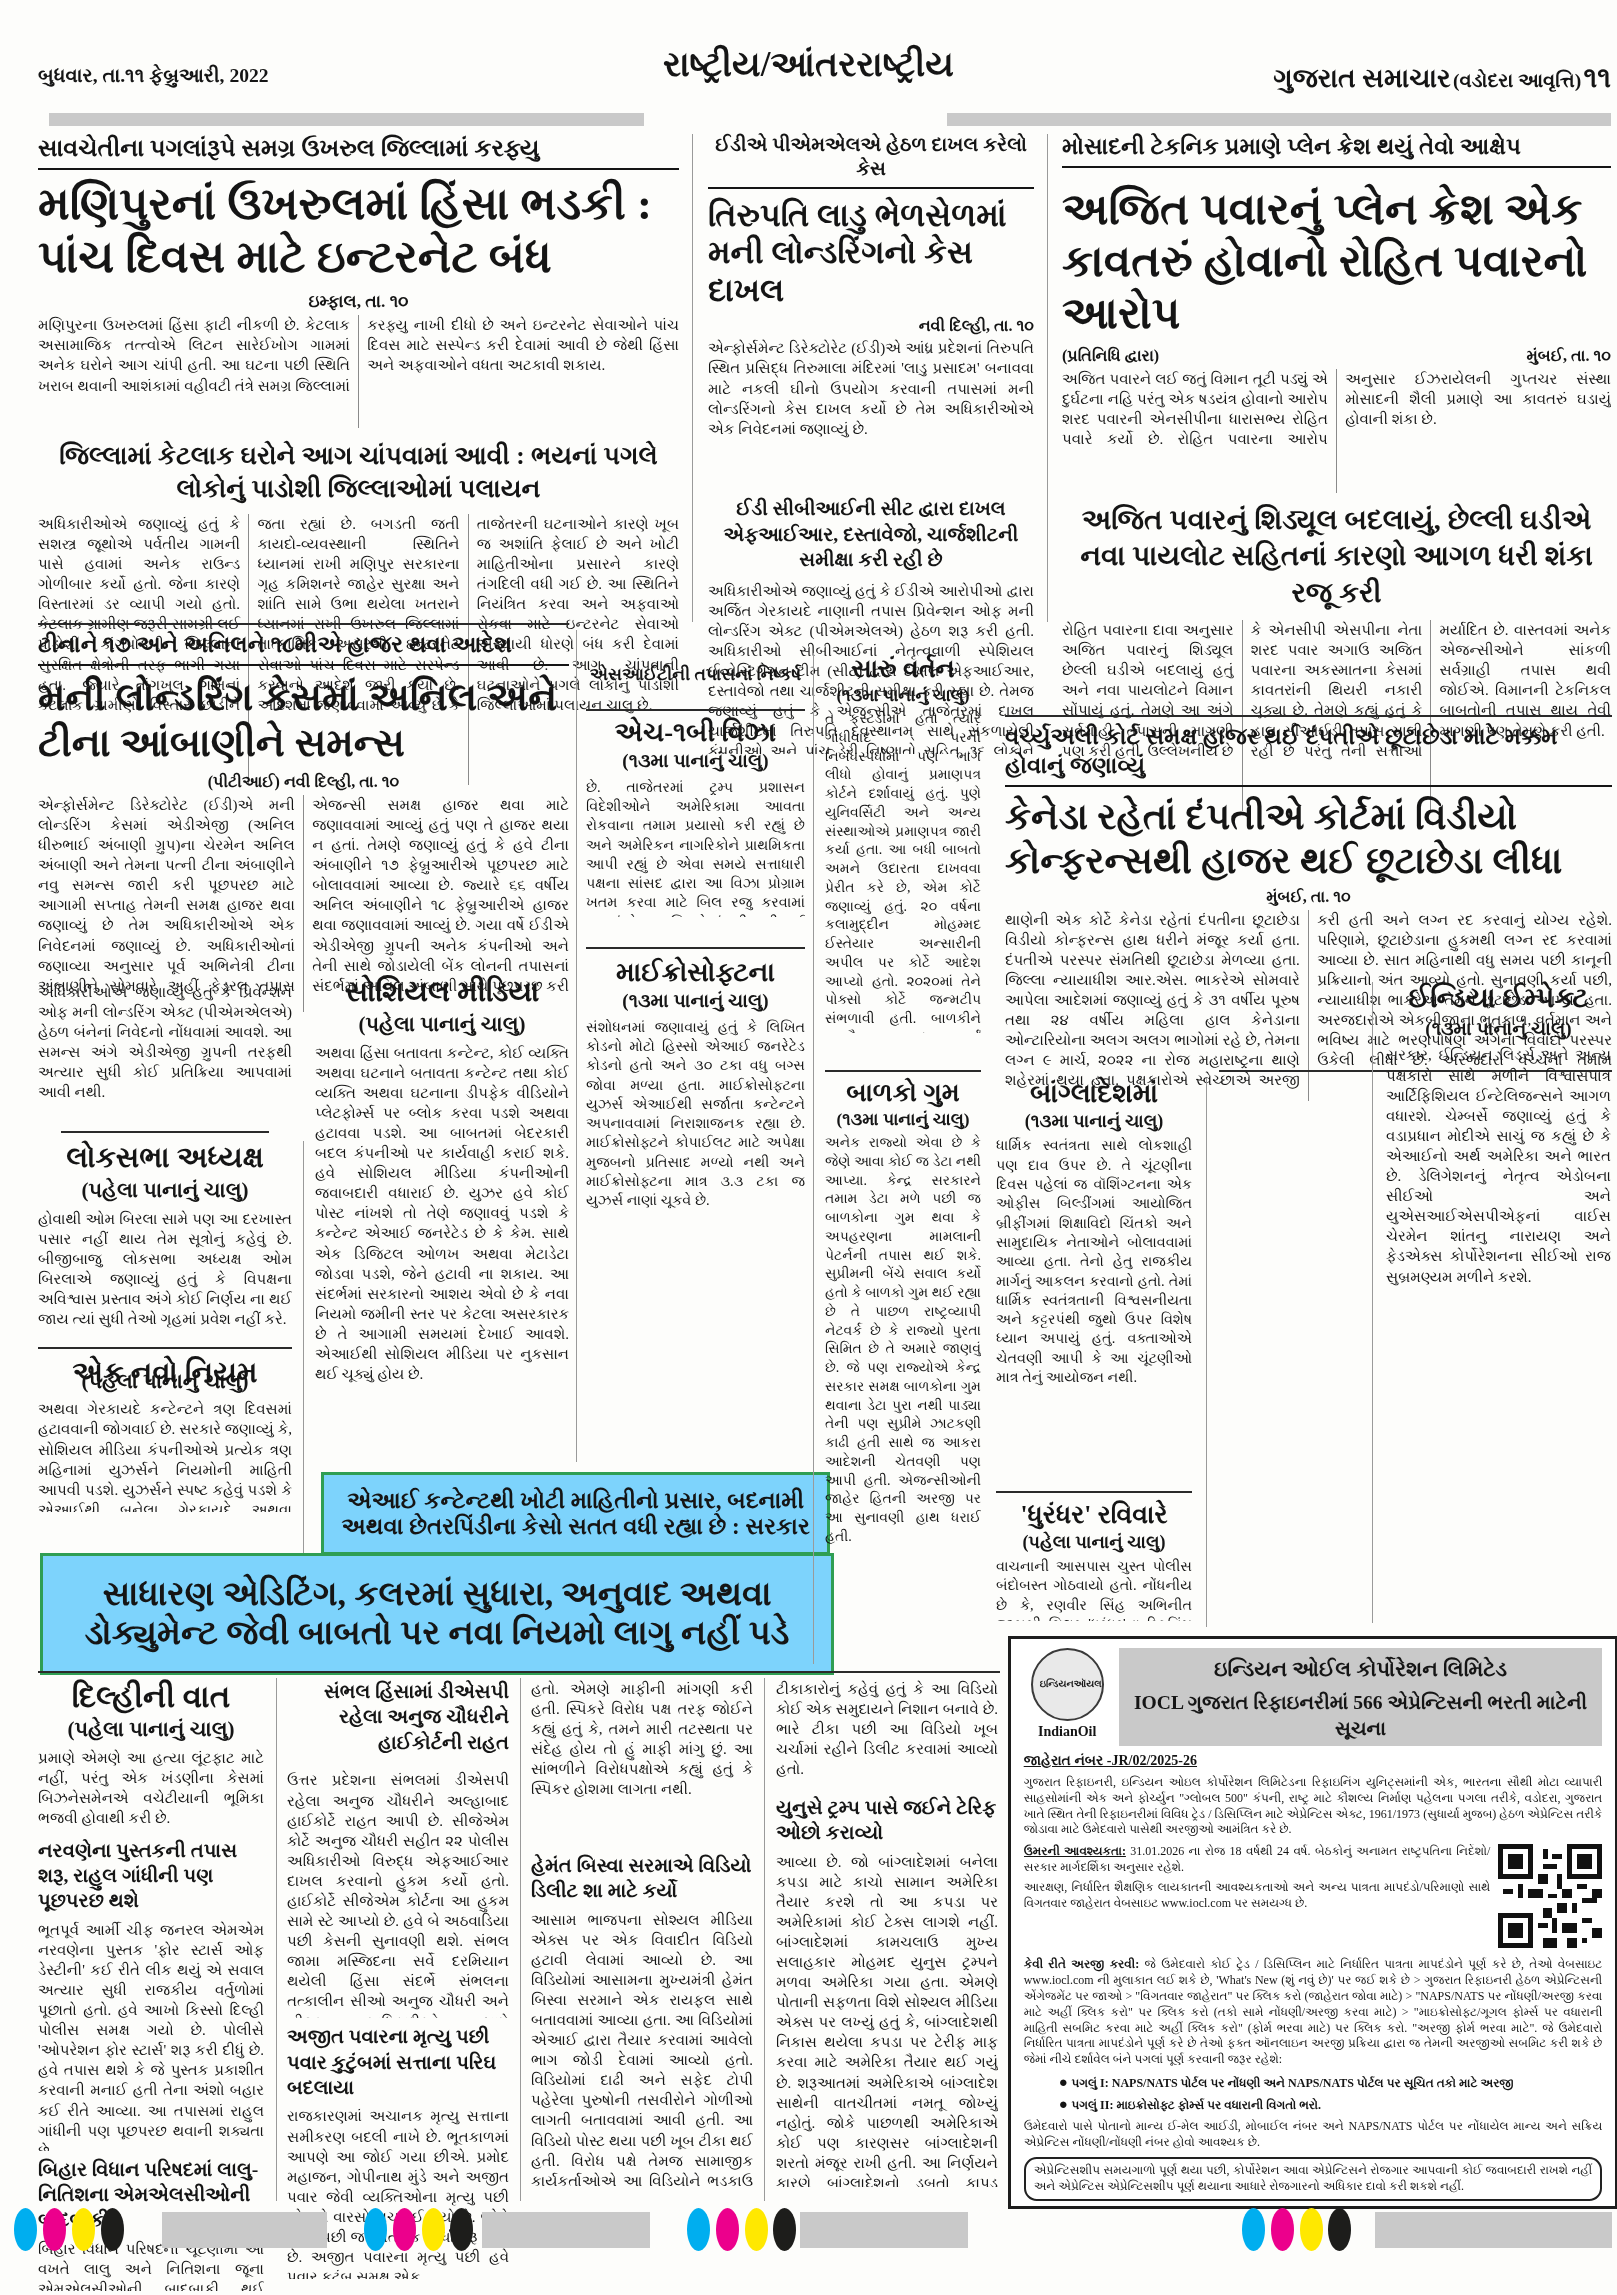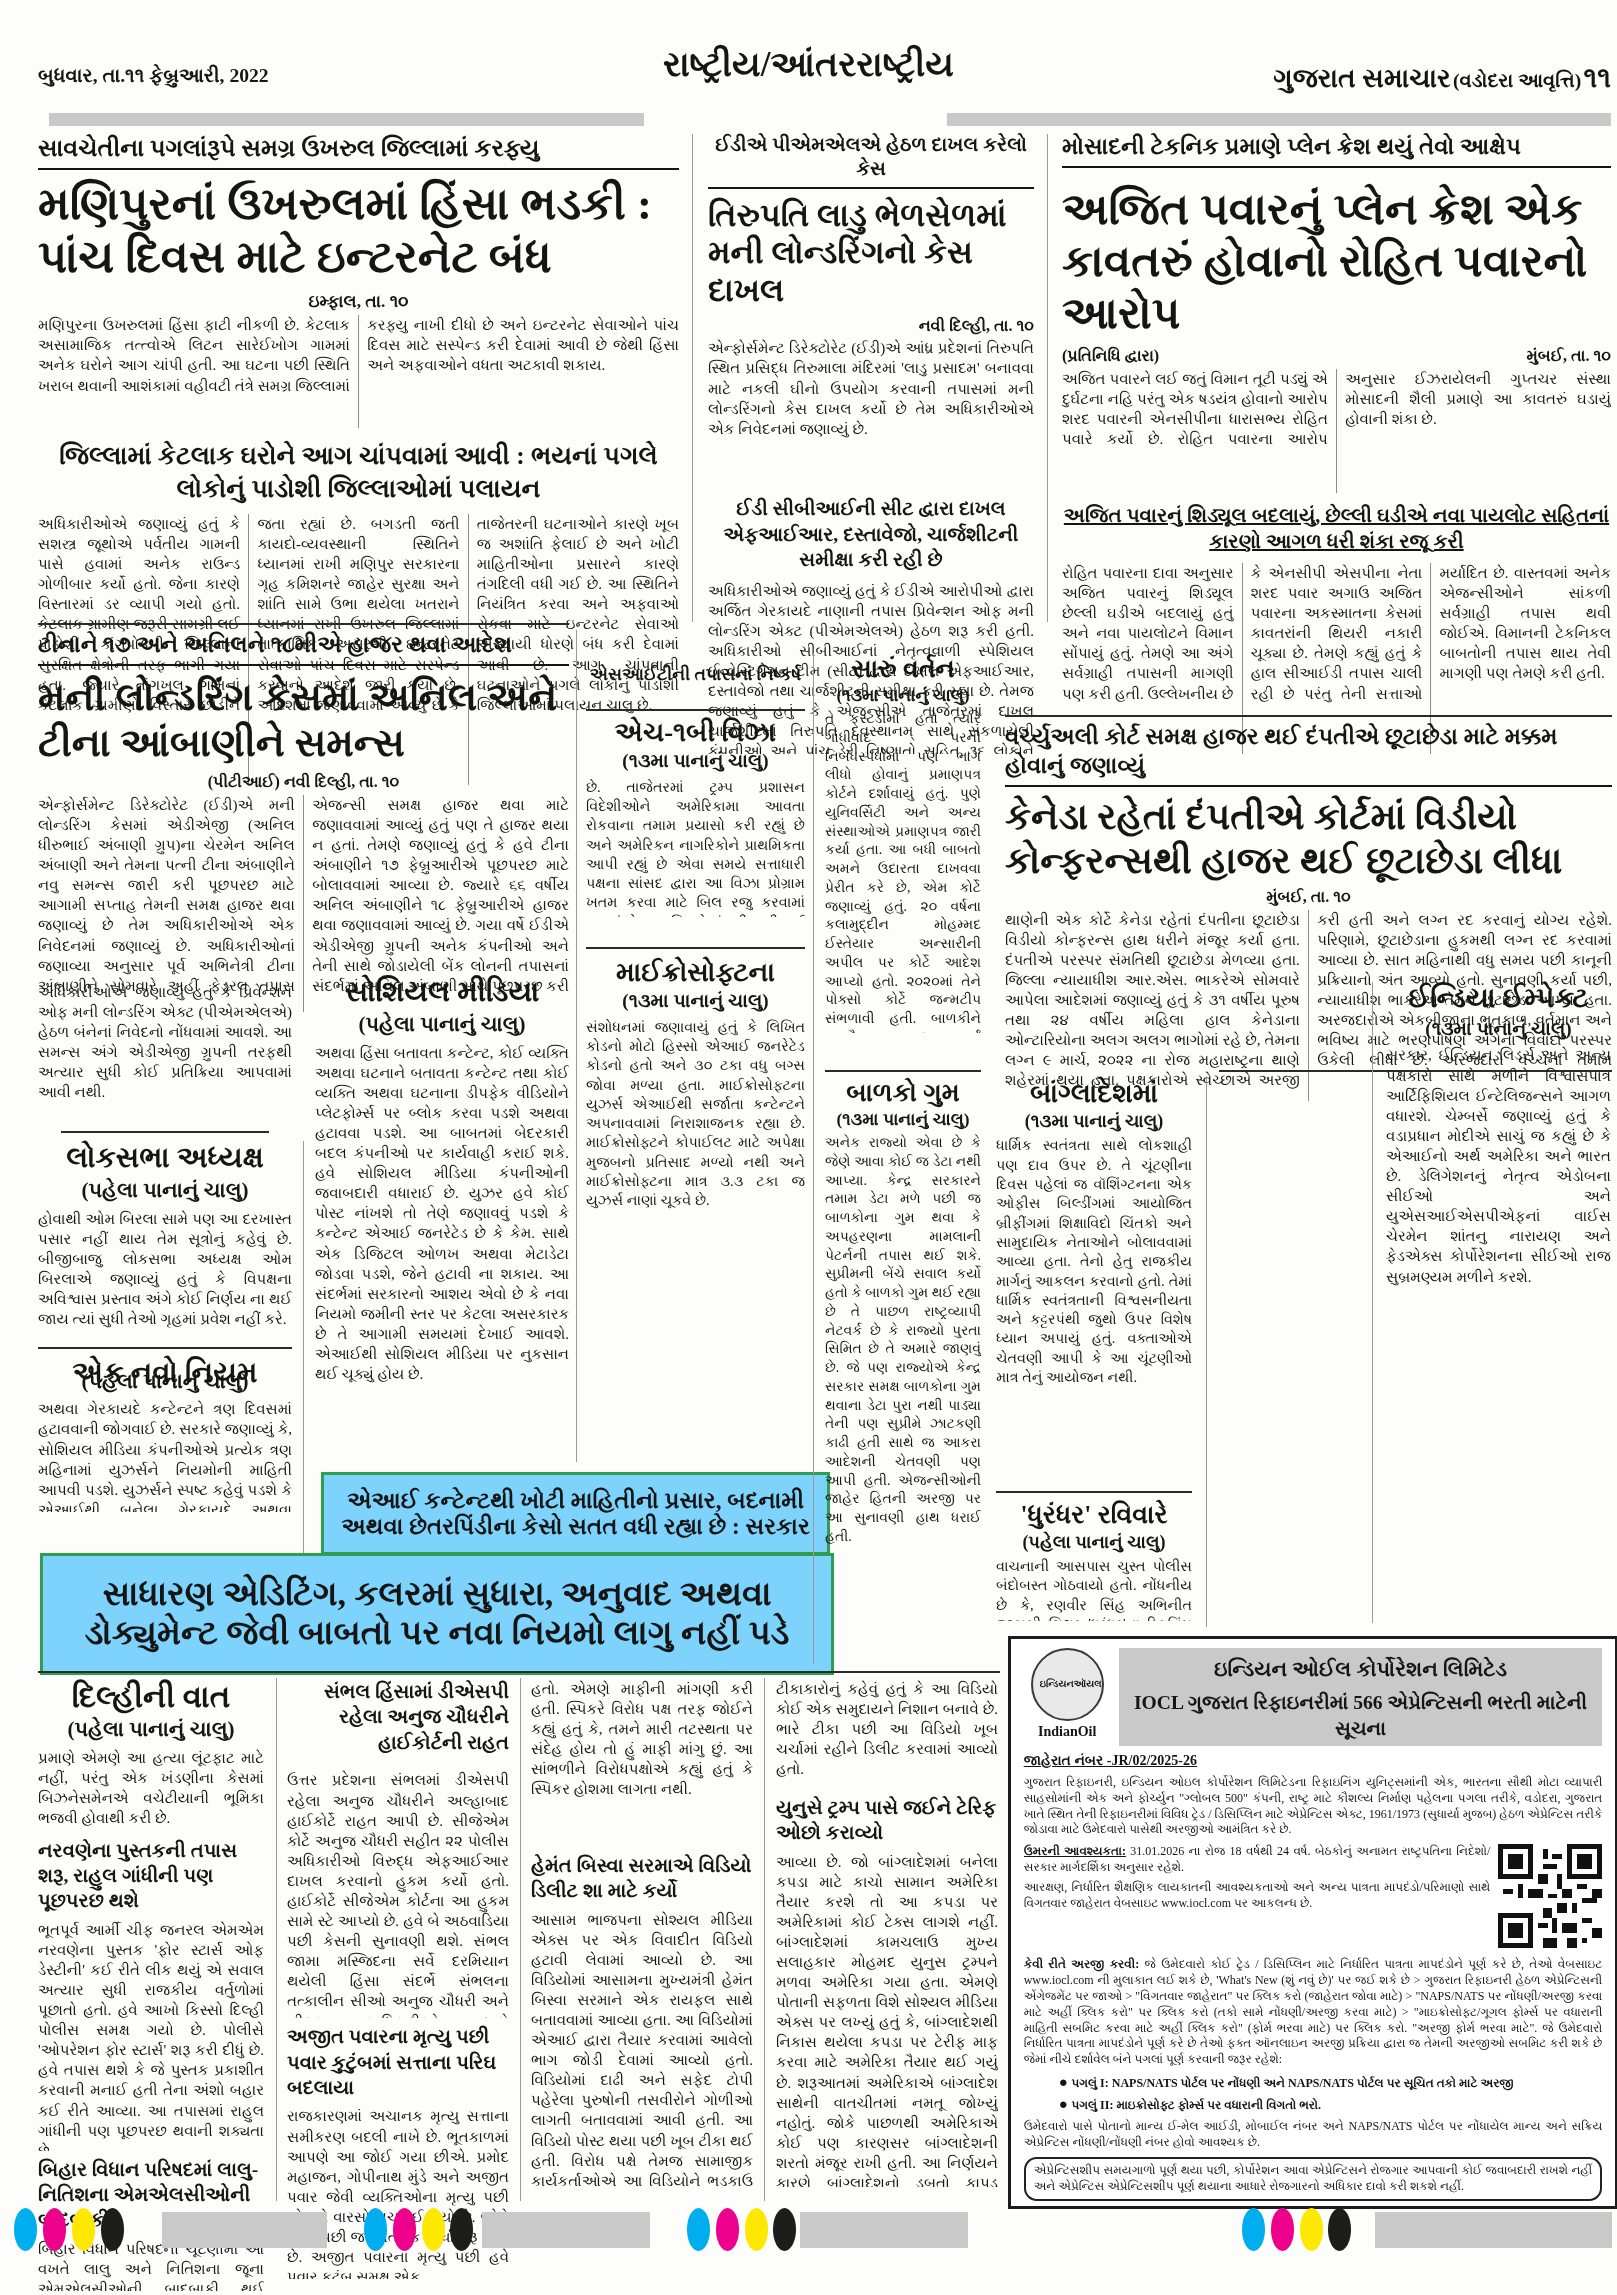--- a/index.html
+++ b/index.html
@@ -66,21 +66,21 @@
 </div>
 
 <div class="abs" style="left:1062px;top:133px;width:549px;">
   <div class="kicker" style="font-size:23px;">મોસાદની ટેકનિક પ્રમાણે પ્લેન ક્રેશ થયું તેવો આક્ષેપ</div>
   <div class="headline" style="font-size:44px;margin-top:16px;">અજિત પવારનું પ્લેન ક્રેશ એક કાવતરું હોવાનો રોહિત પવારનો આરોપ</div>
   <div style="display:flex;justify-content:space-between;margin:7px 0 3.5px 0;">
     <span class="dateline" style="font-size:16px;">(પ્રતિનિધિ દ્વારા)</span>
     <span class="dateline" style="font-size:16px;">મુંબઈ, તા. ૧૦</span>
   </div>
   <div class="bodytxt cols2" style="font-size:15px;height:124px;">અજિત પવારને લઈ જતું વિમાન તૂટી પડ્યું એ દુર્ઘટના નહિ પરંતુ એક ષડયંત્ર હોવાનો આરોપ શરદ પવારની એનસીપીના ધારાસભ્ય રોહિત પવારે કર્યો છે. રોહિત પવારના આરોપ અનુસાર ઈઝરાયેલની ગુપ્તચર સંસ્થા મોસાદની શૈલી પ્રમાણે આ કાવતરું ઘડાયું હોવાની શંકા છે.</div>
-  <div class="subhead" style="font-size:20px;margin:9.2px 0;text-decoration:underline;">અજિત પવારનું શિડ્યૂલ બદલાયું, છેલ્લી ઘડીએ નવા પાયલોટ સહિતનાં કારણો આગળ ધરી શંકા રજૂ કરી</div>
+  <div class="subhead" style="font-size:28px;margin:9.2px 0;">અજિત પવારનું શિડ્યૂલ બદલાયું, છેલ્લી ઘડીએ નવા પાયલોટ સહિતનાં કારણો આગળ ધરી શંકા રજૂ કરી</div>
   <div class="bodytxt cols3" style="font-size:15px;height:191px;">રોહિત પવારના દાવા અનુસાર અજિત પવારનું શિડ્યૂલ છેલ્લી ઘડીએ બદલાયું હતું અને નવા પાયલોટને વિમાન સોંપાયું હતું. તેમણે આ અંગે સર્વગ્રાહી તપાસની માગણી પણ કરી હતી. ઉલ્લેખનીય છે કે એનસીપી એસપીના નેતા શરદ પવાર અગાઉ અજિત પવારના અકસ્માતના કેસમાં કાવતરાંની થિયરી નકારી ચૂક્યા છે. તેમણે કહ્યું હતું કે હાલ સીઆઈડી તપાસ ચાલી રહી છે પરંતુ તેની સત્તાઓ મર્યાદિત છે. વાસ્તવમાં અનેક એજન્સીઓને સાંકળી સર્વગ્રાહી તપાસ થવી જોઈએ. વિમાનની ટેકનિકલ બાબતોની તપાસ થાય તેવી માગણી પણ તેમણે કરી હતી.</div>
 </div>
 
 <div class="abs rule-h" style="left:38px;top:623px;width:531px;height:2.3px;"></div>
 <div class="abs" style="left:38px;top:631px;width:531px;">
   <div class="kicker" style="font-size:23px;">ટીનાને ૧૭ અને અનિલને ૧૮મીએ હાજર થવા આદેશ</div>
   <div class="headline" style="font-size:39px;">મની લોન્ડરિંગ કેસમાં અનિલ અને ટીના આંબાણીને સમન્સ</div>
   <div class="dateline" style="font-size:16px;text-align:center;margin:7px 0 3.5px 0;">(પીટીઆઈ) નવી દિલ્હી, તા. ૧૦</div>
   <div class="bodytxt cols2" style="font-size:15px;height:217px;">એન્ફોર્સમેન્ટ ડિરેક્ટોરેટ (ઈડી)એ મની લોન્ડરિંગ કેસમાં એડીએજી (અનિલ ધીરુભાઈ અંબાણી ગ્રુપ)ના ચેરમેન અનિલ અંબાણી અને તેમના પત્ની ટીના અંબાણીને નવુ સમન્સ જારી કરી પૂછપરછ માટે આગામી સપ્તાહ તેમની સમક્ષ હાજર થવા જણાવ્યું છે તેમ અધિકારીઓએ એક નિવેદનમાં જણાવ્યું છે. અધિકારીઓનાં જણાવ્યા અનુસાર પૂર્વ અભિનેત્રી ટીના અંબાણીને સોમવારે અહીં ફેડરલ તપાસ એજન્સી સમક્ષ હાજર થવા માટે જણાવવામાં આવ્યું હતું પણ તે હાજર થયા ન હતાં. તેમણે જણાવ્યું હતું કે હવે ટીના અંબાણીને ૧૭ ફેબ્રુઆરીએ પૂછપરછ માટે બોલાવવામાં આવ્યા છે. જ્યારે ૬૬ વર્ષીય અનિલ અંબાણીને ૧૮ ફેબ્રુઆરીએ હાજર થવા જણાવવામાં આવ્યું છે. ગયા વર્ષે ઈડીએ એડીએજી ગ્રુપની અનેક કંપનીઓ અને તેની સાથે જોડાયેલી બેંક લોનની તપાસનાં સંદર્ભમાં અનિલ અંબાણી સાથે પૂછપરછ કરી હતી. સૂત્રોના જણાવ્યા અનુસાર ટીના અંબાણીને ન્યૂયોર્કનાં મેનહટ્ટનમાં વિશાળ મિલકત ખરીદવાથી જોડાયેલ નાણાની લેવડદેવડનાં સંબધમાં પૂછપરછ માટે સમન્સ પાઠવવામાં આવ્યા છે. ઈડીએ તાજેતરમાં આ કેસમાં રિલાયન્સ કોમ્યુનિકેશન (આરકોમ)ના પૂર્વ અધ્યક્ષ પુનિત ગર્ગની ધરપકડ કરી છે.</div>
 </div>
@@ -227,21 +227,21 @@
           <rect width="21" height="21" fill="#fff"></rect>
           <path fill="#111" d="M0 0h7v7H0zM14 0h7v7h-7zM0 14h7v7H0z"></path>
           <path fill="#fff" d="M1 1h5v5H1zM15 1h5v5h-5zM1 15h5v5H1z"></path>
           <path fill="#111" d="M2 2h3v3H2zM16 2h3v3h-3zM2 16h3v3H2zM9 1h1v2H9zM11 2h2v1h-2zM9 4h3v1H9zM8 6h2v2H8zM12 6h1v3h-1zM1 9h2v1H1zM4 8h1v3H4zM6 9h3v2H6zM10 10h2v1h-2zM13 9h2v2h-2zM16 8h2v1h-2zM19 9h2v2h-2zM15 12h1v2h-1zM17 11h3v1h-3zM9 13h2v2H9zM12 12h2v2h-2zM8 16h2v1H8zM11 15h1v3h-1zM13 16h3v2h-3zM17 15h2v1h-2zM19 17h2v2h-2zM9 19h3v2H9zM14 19h2v2h-2zM17 19h1v1h-1z"></path>
         </svg>
       </div>
       <div>
         <span style="font-weight:bold;text-decoration:underline;">ઉંમરની આવશ્યકતા:</span>
         <span>31.01.2026 ના રોજ 18 વર્ષથી 24 વર્ષ. બેઠકોનું અનામત રાષ્ટ્રપતિના નિર્દેશો/સરકાર માર્ગદર્શિકા અનુસાર રહેશે.</span>
       </div>
-      <div style="margin-top:4.6px;">આરક્ષણ, નિર્ધારિત શૈક્ષણિક લાયકાતની આવશ્યકતાઓ અને અન્ય પાત્રતા માપદંડો/પરિમાણો સાથે વિગતવાર જાહેરાત વેબસાઇટ www.iocl.com પર આકલન્ધ છે.</div>
+      <div style="margin-top:4.6px;">આરક્ષણ, નિર્ધારિત શૈક્ષણિક લાયકાતની આવશ્યકતાઓ અને અન્ય પાત્રતા માપદંડો/પરિમાણો સાથે વિગતવાર જાહેરાત વેબસાઇટ www.iocl.com પર સમયગ્ધ છે.</div>
     </div>
     <div style="margin-top:4.6px;">
       <span style="font-weight:bold;">કેવી રીતે અરજી કરવી:</span>
       <span>જે ઉમેદવારો કોઈ ટ્રેડ / ડિસિપ્લિન માટે નિર્ધારિત પાત્રતા માપદંડોને પૂર્ણ કરે છે, તેઓ વેબસાઇટ www.iocl.com ની મુલાકાત લઈ શકે છે, 'What's New (શું નવું છે)' પર જઈ શકે છે &gt; ગુજરાત રિફાઇનરી હેઠળ એપ્રેન્ટિસની એંગેજમેંટ પર જાઓ &gt; "વિગતવાર જાહેરાત" પર ક્લિક કરો (જાહેરાત જોવા માટે) &gt; "NAPS/NATS પર નોંધણી/અરજી કરવા માટે અહીં ક્લિક કરો" પર ક્લિક કરો (તકો સામે નોંધણી/અરજી કરવા માટે) &gt; "માઇક્રોસોફ્ટ/ગૂગલ ફોર્મ્સ પર વધારાની માહિતી સબમિટ કરવા માટે અહીં ક્લિક કરો" (ફોર્મ ભરવા માટે) પર ક્લિક કરો. "અરજી ફોર્મ ભરવા માટે". જે ઉમેદવારો નિર્ધારિત પાત્રતા માપદંડોને પૂર્ણ કરે છે તેઓ ફક્ત ઑનલાઇન અરજી પ્રક્રિયા દ્વારા જ તેમની અરજીઓ સબમિટ કરી શકે છે જેમાં નીચે દર્શાવેલ બંને પગલાં પૂર્ણ કરવાની જરૂર રહેશે:</span>
     </div>
     <div style="margin:4.6px 0 0 35px;font-weight:bold;">
       <span style="font-size:15px;">● </span><span>પગલું I: NAPS/NATS પોર્ટલ પર નોંધણી અને NAPS/NATS પોર્ટલ પર સૂચિત તકો માટે અરજી</span>
     </div>
     <div style="margin:2.3px 0 0 35px;font-weight:bold;">
       <span style="font-size:15px;">● </span><span>પગલું II: માઇક્રોસોફ્ટ ફોર્મ્સ પર વધારાની વિગતો ભરો.</span>

